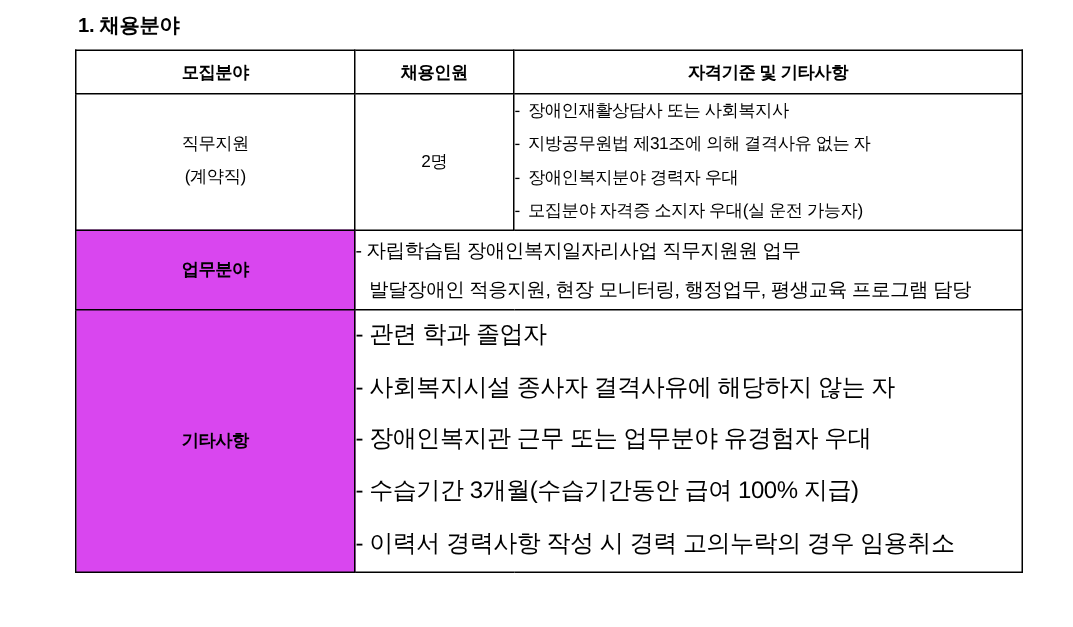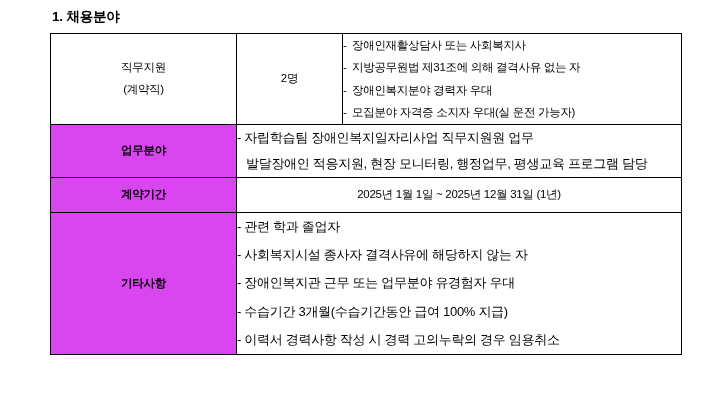--- a/index.html
+++ b/index.html
@@ -87,41 +87,46 @@
   .period-cell {
     text-align: center;
     height: 34px;
     font-size: 11.5px;
   }
   .etc-cell {
     padding: 9px 0 9px 12px;
   }
   .etc-cell .line {
     line-height: 2.18;
-    font-size: 13px;
+    font-size: 16px;
     white-space: nowrap;
   }
   .col-field { width: 186px; }
   .col-count { width: 106px; }
   .col-qual  { width: 339px; }
 </style>
 </head>
 <body>
 
 <div class="page">
 
   <div class="section-title">1. 채용분야</div>
 
   <table class="recruit">
     <colgroup>
       <col class="col-field">
       <col class="col-count">
       <col class="col-qual">
     </colgroup>
     <tbody>
+      <tr>
+        <th class="hdr">모집분야</th>
+        <th class="hdr">채용인원</th>
+        <th class="hdr">자격기준 및 기타사항</th>
+      </tr>
 
       <tr>
         <td class="field-cell">
           <div>직무지원</div>
           <div>(계약직)</div>
         </td>
         <td class="center">2명</td>
         <td class="qual-list">
           <div class="line"><span class="dash">-</span><span>장애인재활상담사 또는 사회복지사</span></div>
           <div class="line"><span class="dash">-</span><span>지방공무원법 제31조에 의해 결격사유 없는 자</span></div>
@@ -131,24 +136,20 @@
       </tr>
 
       <tr>
         <td class="label-cell">업무분야</td>
         <td class="work-cell" colspan="2">
           <div class="line">- 자립학습팀 장애인복지일자리사업 직무지원원 업무</div>
           <div class="line indent">발달장애인 적응지원, 현장 모니터링, 행정업무, 평생교육 프로그램 담당</div>
         </td>
       </tr>
 
-      <tr>
-        <td class="label-cell">계약기간</td>
-        <td class="period-cell" colspan="2">2025년 1월 1일 ~ 2025년 12월 31일 (1년)</td>
-      </tr>
 
       <tr>
         <td class="label-cell">기타사항</td>
         <td class="etc-cell" colspan="2">
           <div class="line">- 관련 학과 졸업자</div>
           <div class="line">- 사회복지시설 종사자 결격사유에 해당하지 않는 자</div>
           <div class="line">- 장애인복지관 근무 또는 업무분야 유경험자 우대</div>
           <div class="line">- 수습기간 3개월(수습기간동안 급여 100% 지급)</div>
           <div class="line">- 이력서 경력사항 작성 시 경력 고의누락의 경우 임용취소</div>
         </td>

